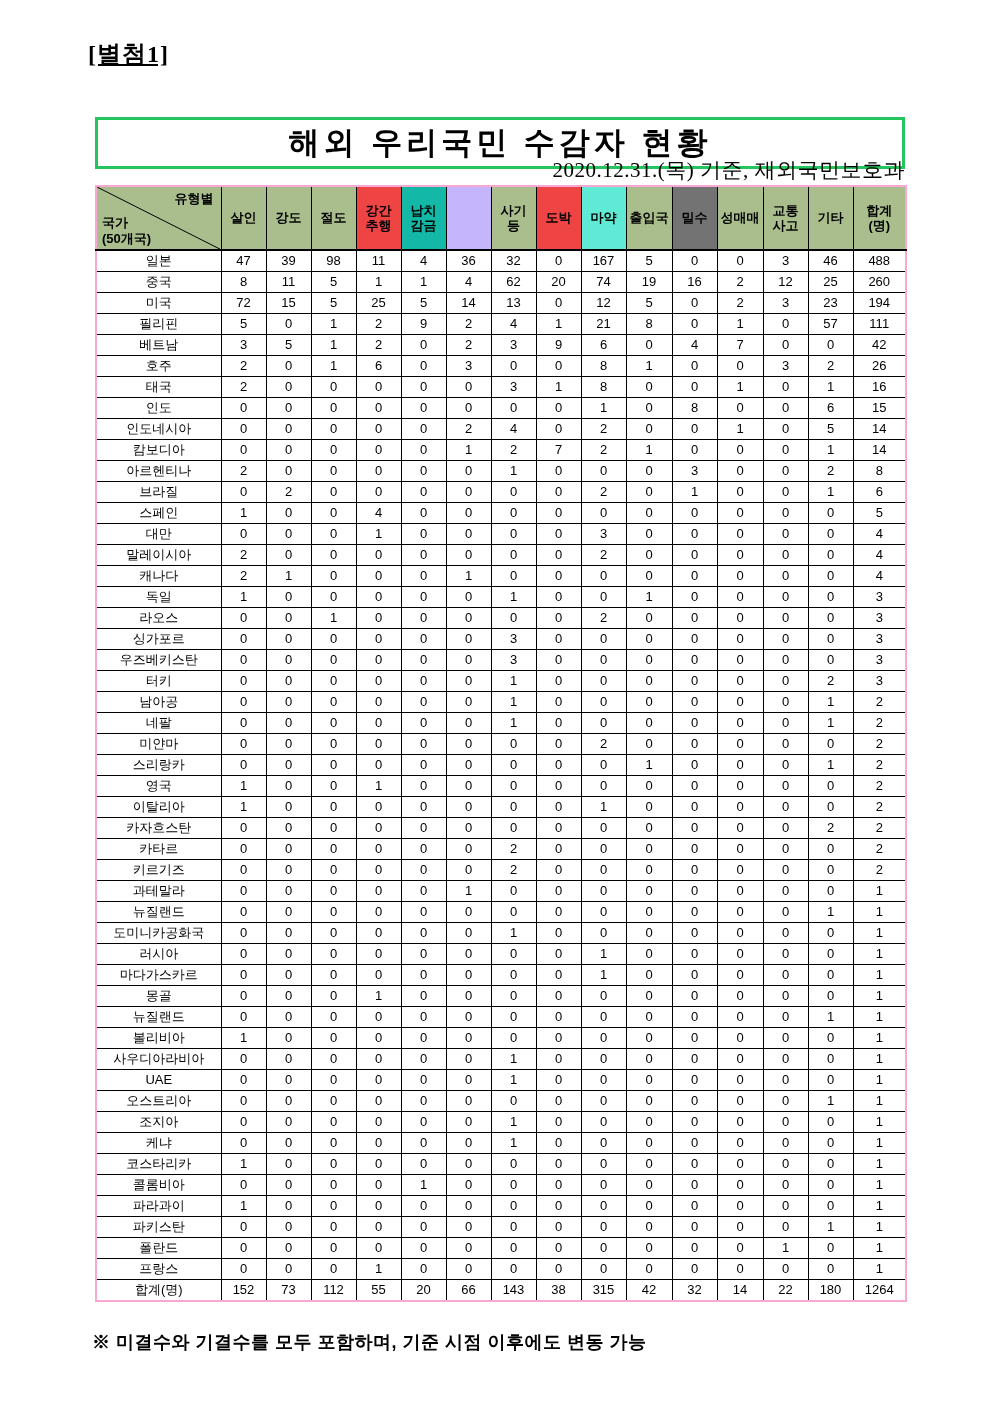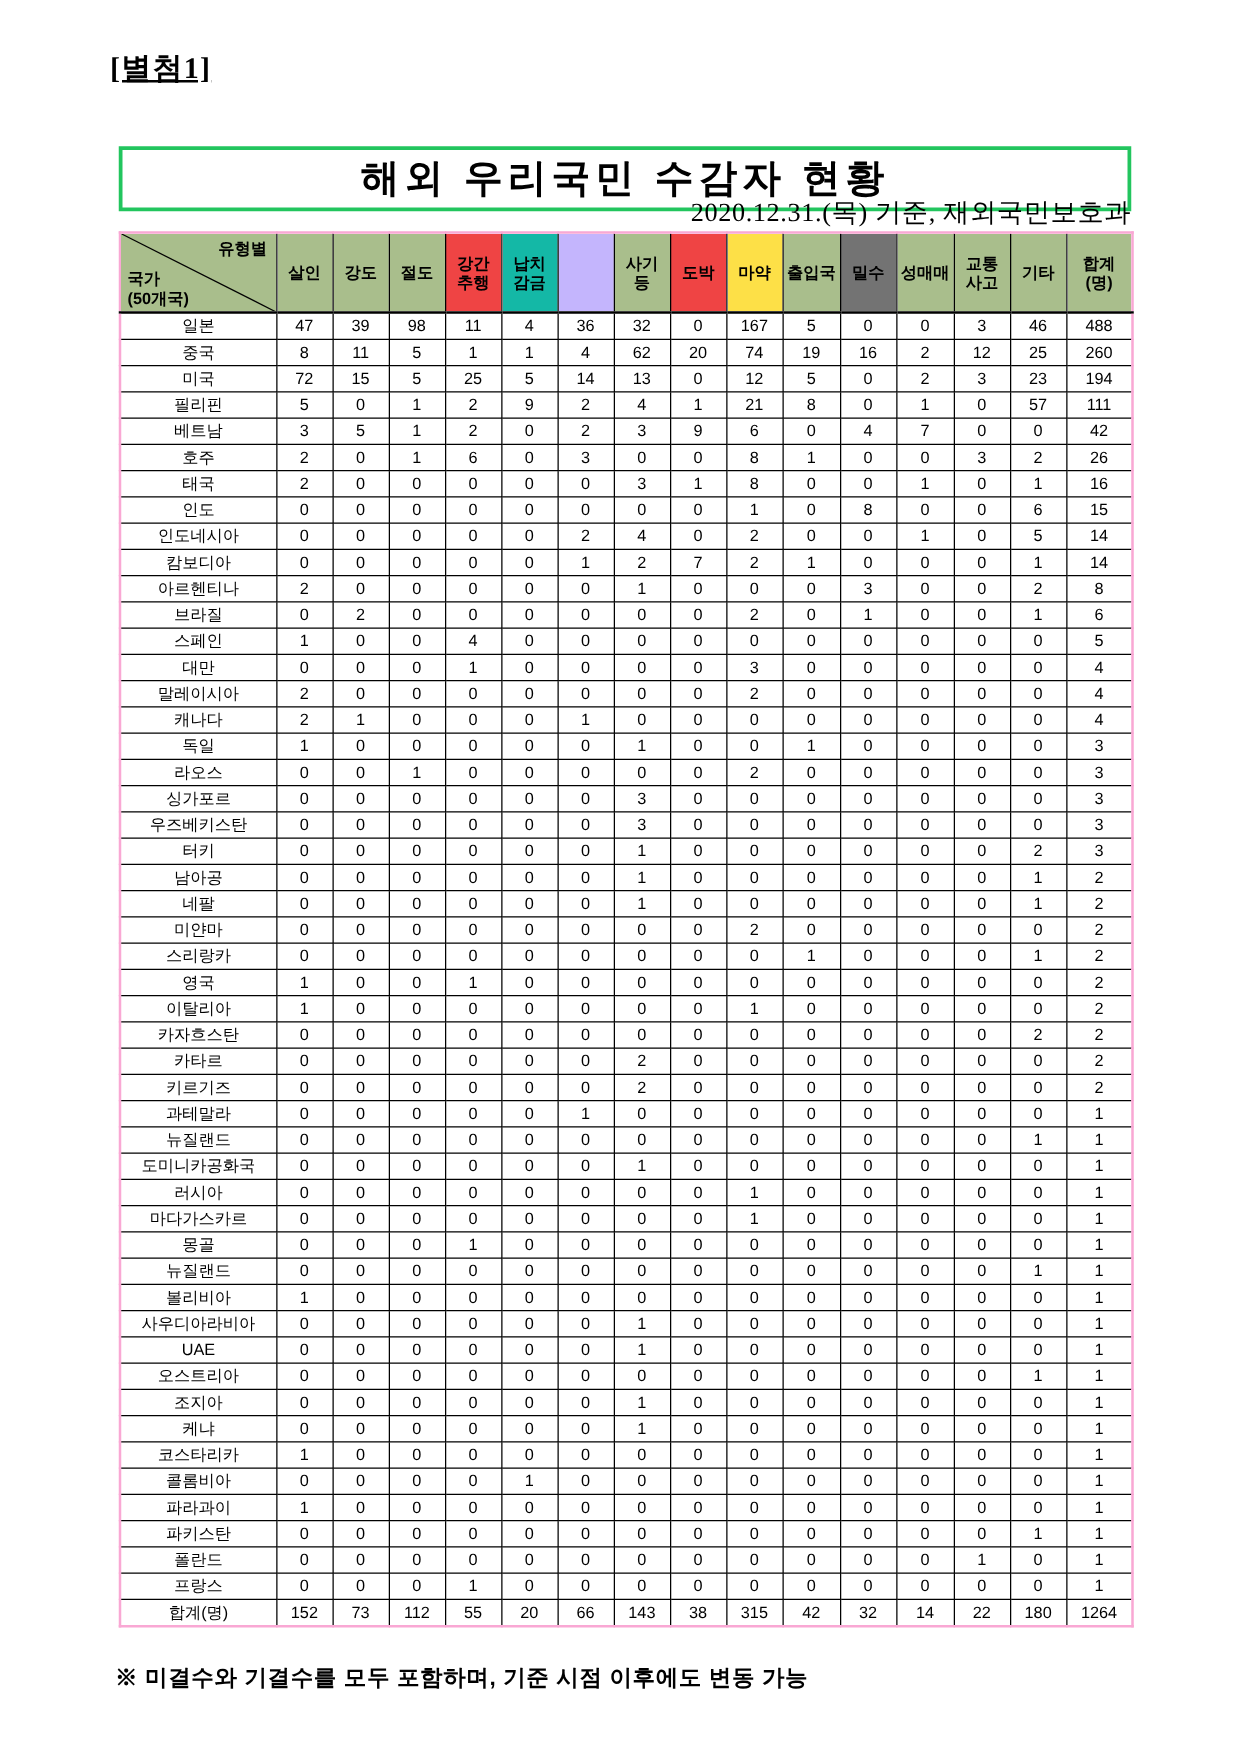--- a/index.html
+++ b/index.html
@@ -132,21 +132,21 @@
           <th style="background: rgb(169, 190, 140);">절도</th>
           <th style="background: #ef4444;">강간
 추행</th>
           <th style="background: #14b8a6;">납치
 감금</th>
           <th style="background: #c4b5fd; padding-left: 45px;">폭행
 상해</th>
           <th style="background: rgb(169, 190, 140);">사기
 등</th>
           <th style="background: #ef4444;">도박</th>
-          <th style="background: #fde047;">마약</th>
+          <th style="background: #5eead4;">마약</th>
           <th style="background: rgb(169, 190, 140);">출입국</th>
           <th style="background: #737373;">밀수</th>
           <th style="background: rgb(169, 190, 140);">성매매</th>
           <th style="background: rgb(169, 190, 140);">교통
 사고</th>
           <th style="background: rgb(169, 190, 140);">기타</th>
           <th style="background: rgb(169, 190, 140);">합계
 (명)</th>
         </tr>
     </thead>

